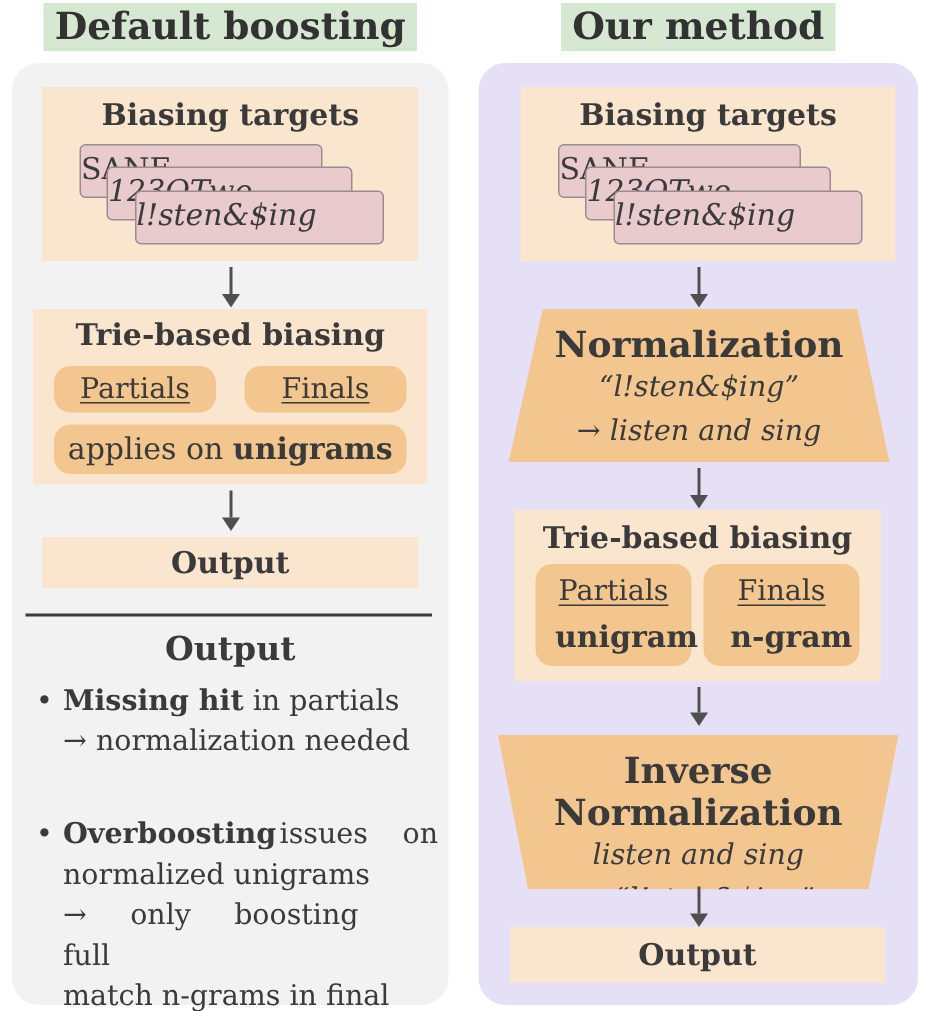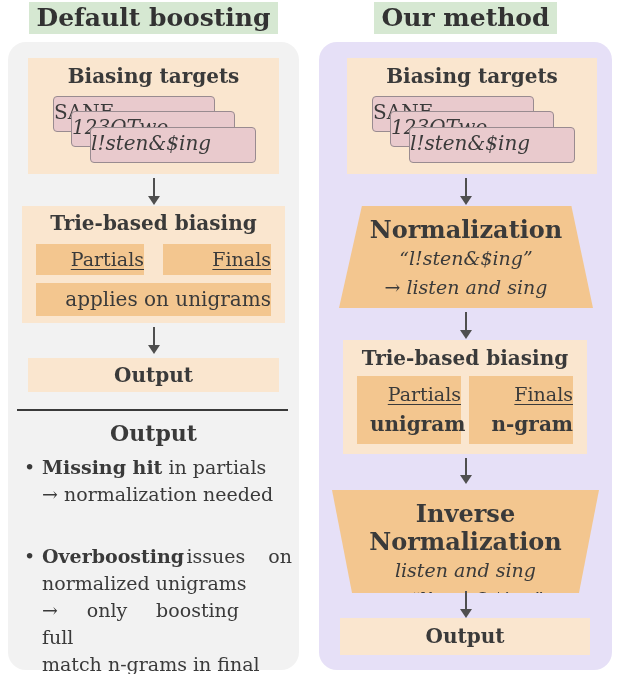--- a/index.html
+++ b/index.html
@@ -38,27 +38,27 @@
   .arrow { position:absolute; left:50%; width:2px; margin-left:-1px; background:var(--arrow,#4f4f4f); }
   .arrow::after {
     content:''; position:absolute; left:50%; bottom:-9px; transform:translateX(-50%);
     width:0; height:0; border-left:6px solid transparent; border-right:6px solid transparent;
     border-top:9px solid var(--arrow,#4f4f4f);
   }
 
   
   #l-trie { left:14px; top:164px; width:263px; height:117px; }
   .subbox {
-    position:absolute; background:var(--box_tan,#f3c68f); text-align:right; font-size:19px;
+    position:absolute; background:var(--box_tan,#f3c68f); text-align:center; font-size:19px;border-radius:11px;
   }
   .ul { text-decoration:underline; text-underline-offset:3px; }
   #l-partials { left:14px;  top:38px; width:108px; height:31px; line-height:31px; }
   #l-finals   { left:141px; top:38px; width:108px; height:31px; line-height:31px; }
   #l-applies  { left:14px;  top:77px; width:235px; height:33px; line-height:33px; font-size:20px; }
-  #l-applies b { font-weight:normal; }
+  #l-applies b { font-weight:bold; }
 
   #r-trie { left:24px; top:298px; width:244px; height:114px; }
   #r-partials { left:14px;  top:36px; width:104px; height:66px; padding-top:2px; }
   #r-finals   { left:126px; top:36px; width:104px; height:66px; padding-top:2px; }
   .sub-label { display:block; font-size:19px; line-height:32px; }
   .sub-bold  { display:block; font-size:20px; line-height:28px; font-weight:bold;padding-left:13px; }
 
   
   .trap { position:absolute; background:var(--box_tan,#f3c68f); text-align:center; }
   #r-norm {

